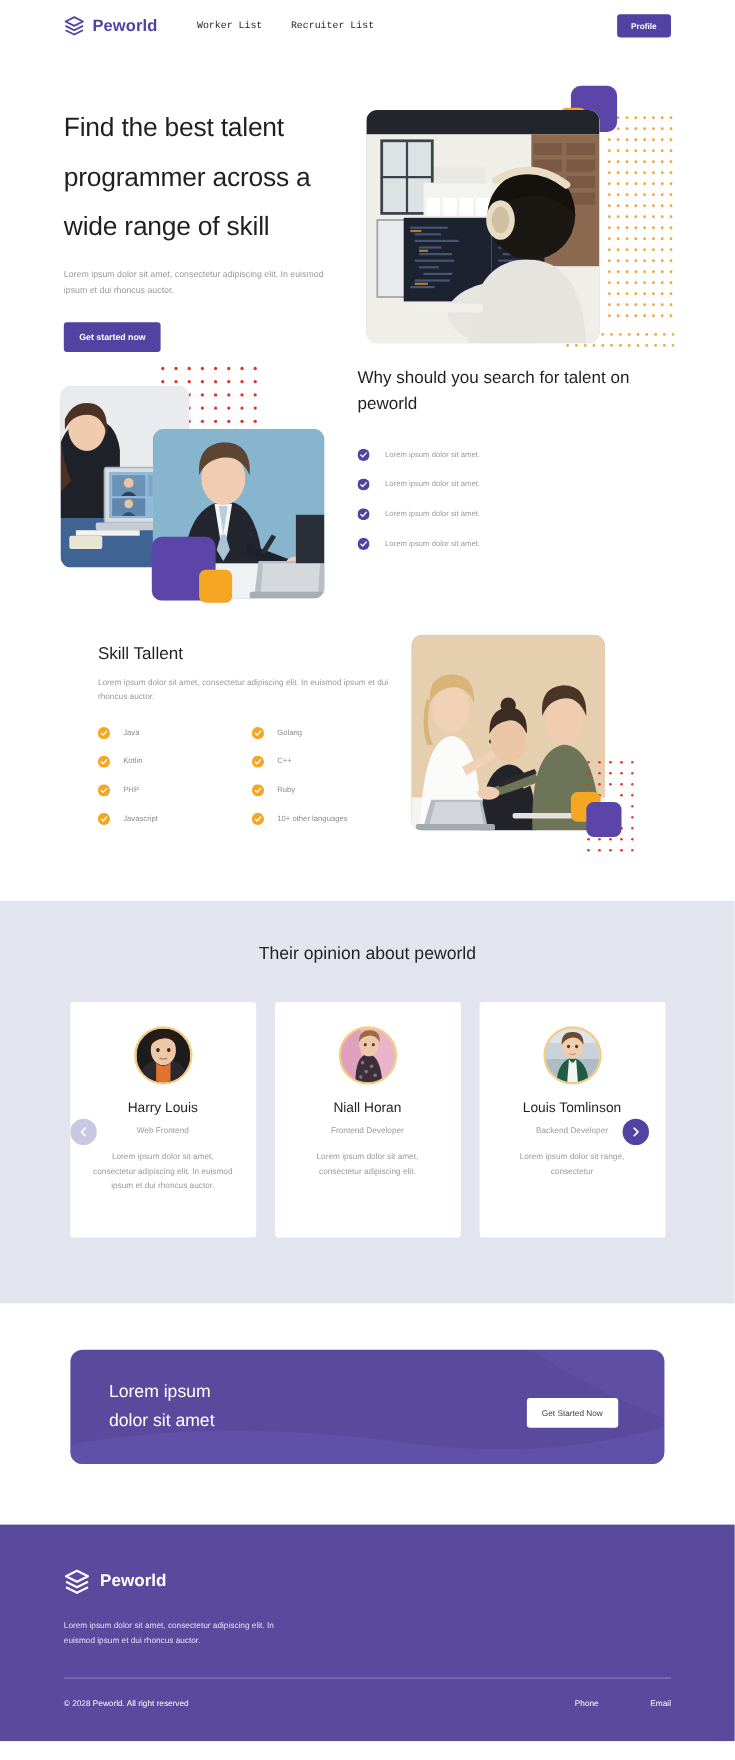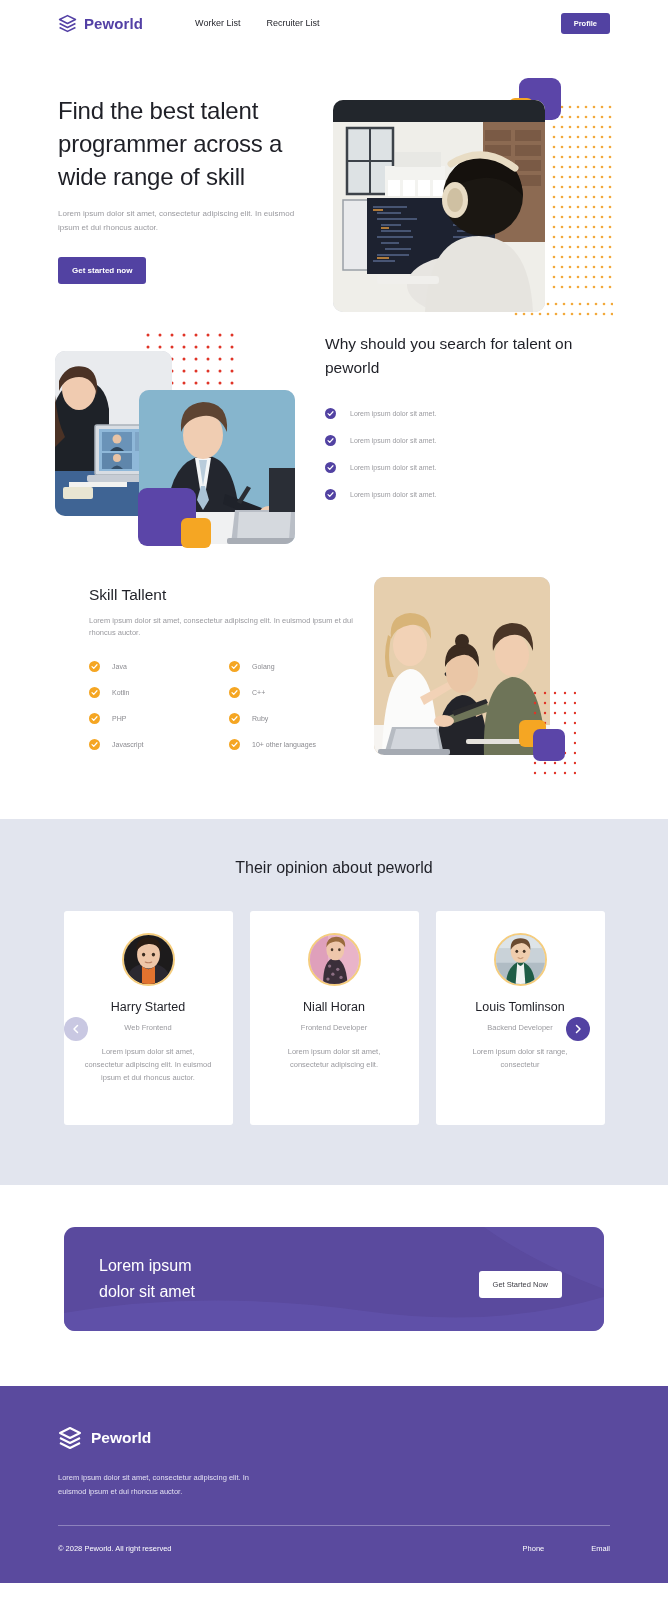--- a/index.html
+++ b/index.html
@@ -17,37 +17,37 @@
     display: flex;
     align-items: center;
     padding: 0 58px 0 58px;
     background: #fff;
   }
   .brand { display: flex; align-items: center; gap: 7px; }
   .brand-mark { width: 19px; height: 19px; display: block; }
   .brand-name {
     font-size: 15px; font-weight: 600; color: #5340a5; letter-spacing: .1px;
   }
-  .nav { display: flex; gap: 26px; margin-left: 52px; }
+  .nav { display: flex; gap: 26px; margin-left: 36px; font-family: Liberation Mono, monospace; }
   .nav a {
     font-size: 9px; color: #1f2027; text-decoration: none; font-weight: 500;
   }
   .spacer { flex: 1; }
   .profile-btn {
     background: #5242a2; color: #fff; border: none;
     font-size: 7.5px; font-weight: 700;
     padding: 6px 13px; border-radius: 3px; cursor: pointer;
     font-family: inherit;
   }
 
   
   .hero { position: relative; height: 278px; }
   .hero-left { position: absolute; left: 58px; top: 48px; width: 260px; }
   .hero-title {
-    font-size: 24px; line-height: 33px; color: #1f2027; font-weight: 400;
+    font-size: 24px; line-height: 45px; color: #1f2027; font-weight: 400;
     letter-spacing: -.2px;
   }
   .hero-sub {
     margin-top: 14px; font-size: 8px; line-height: 14px; color: #9a9a9f;
     width: 240px;
   }
   .hero-cta {
     margin-top: 22px; background: #5242a2; color: #fff; border: none;
     font-size: 8px; font-weight: 700; padding: 9px 14px;
     border-radius: 3px; cursor: pointer; font-family: inherit;
@@ -752,21 +752,21 @@
             <rect width="60" height="60" fill="#1d1b1c"></rect>
             <path d="M2 60 Q4 40 20 36 L40 36 Q56 40 58 60 Z" fill="#2b2830"></path>
             <path d="M22 38 Q30 46 38 38 L38 60 L22 60 Z" fill="#e2732f"></path>
             <ellipse cx="30" cy="24" rx="14" ry="17" fill="#eec6a8"></ellipse>
             <path d="M15 20 Q14 4 30 3 Q46 3 45 20 Q40 10 30 11 Q20 12 15 20 Z" fill="#2a1c13"></path>
             <ellipse cx="24" cy="24" rx="2" ry="2.3" fill="#3b2c20"></ellipse>
             <ellipse cx="36" cy="24" rx="2" ry="2.3" fill="#3b2c20"></ellipse>
             <path d="M26 33 Q30 35 34 33" stroke="#b97f62" stroke-width="1.3" fill="none" stroke-linecap="round"></path>
           </svg>
         </div>
-        <div class="t-name">Harry Started</div>
+        <div class="t-name">Harry Louis</div>
         <div class="t-role">Web Frontend</div>
         <div class="t-quote">Lorem ipsum dolor sit amet, consectetur adipiscing elit. In euismod ipsum et dui rhoncus auctor.</div>
       </div>
 
       <div class="t-card c2">
         <div class="avatar">
           <svg viewBox="0 0 60 60" preserveAspectRatio="xMidYMid slice">
             <rect width="60" height="60" fill="#e9b4c9"></rect>
             <rect x="0" y="0" width="22" height="60" fill="#dfa0bb"></rect>
             <path d="M16 60 Q16 30 30 28 Q44 30 46 60 Z" fill="#3b2f3a"></path>

